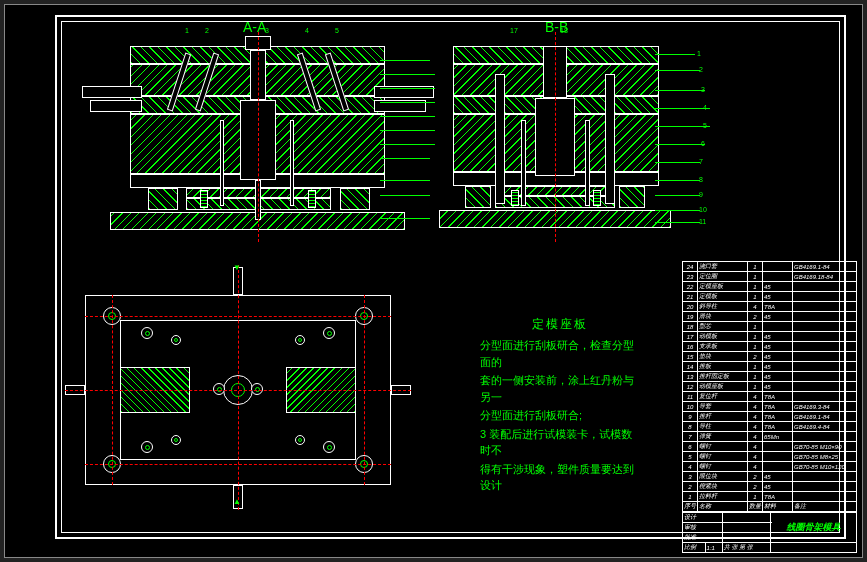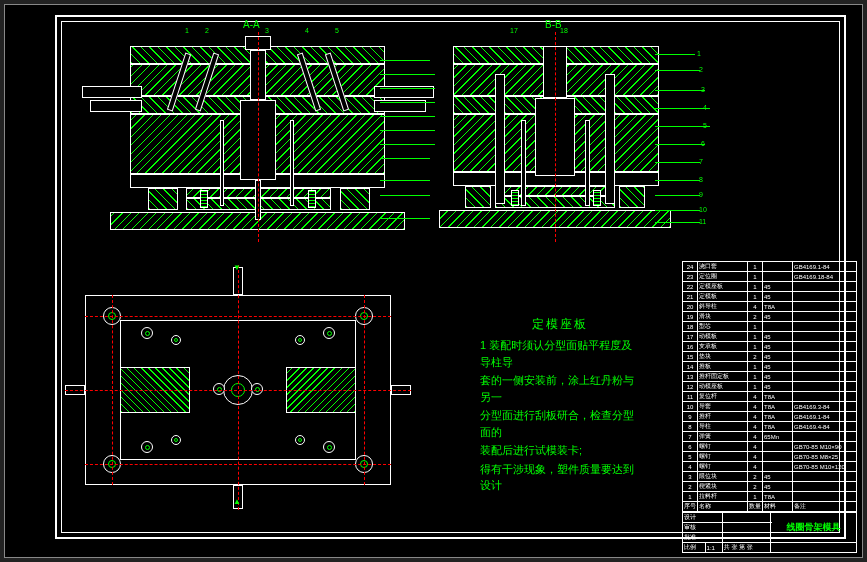--- a/index.html
+++ b/index.html
@@ -30,21 +30,21 @@
 
   
   .view {
     position: absolute;
     background: #000;
   }
 
   .section-label {
     position: absolute;
     color: #0f0;
-    font-size: 10px;
+    font-size: 14px;
     white-space: nowrap;
     text-align: center;
   }
 
   
   .view-a {
     left: 95px; top: 35px; width: 315px; height: 210px;
   }
   
   .view-b {
@@ -129,20 +129,21 @@
   .bom {
     position: absolute;
     right: 5px; bottom: 4px;
     width: 175px;
     color: #fff;
     font-size: 6px;
   }
   .bom table {
     border-collapse: collapse;
     width: 100%;
+    font-style: italic;
   }
   .bom td {
     border: 1px solid #fff;
     padding: 0 1px;
     height: 8px;
     white-space: nowrap;
     overflow: hidden;
     color:#fff;
   }
   .bom .c1 { width:12px; text-align:center;}
@@ -353,24 +354,24 @@
     <div class="cross-v" style="left:299px; top:30px; height:190px;"></div>
     <div class="cross-h" style="left:20px; top:51px;  width:306px;"></div>
     <div class="cross-h" style="left:20px; top:199px; width:306px;"></div>
 
     <div class="section-label" style="left:168px; top:-2px; font-size:8px;">▼</div>
     <div class="section-label" style="left:168px; top:232px; font-size:8px;">▲</div>
   </div>
 
   <div class="notes">
     <div class="title">定模座板</div>
-    <p>1 装配时须认分型面贴平程度及导柱导</p>
+    <p>  分型面进行刮板研合，检查分型面的</p>
     <p>  套的一侧安装前，涂上红丹粉与另一</p>
-    <p>  分型面进行刮板研合，检查分型面的</p>
-    <p>  装配后进行试模装卡;</p>
+    <p>  分型面进行刮板研合;</p>
+    <p>3 装配后进行试模装卡，试模数时不</p>
     <p>  得有干涉现象，塑件质量要达到设计</p>
 
   </div>
 
   <div class="bom">
     <table>
         <tbody id="bom-body">
           <tr>
             <td class="c1">24</td>
             <td class="c2">浇口套</td>

